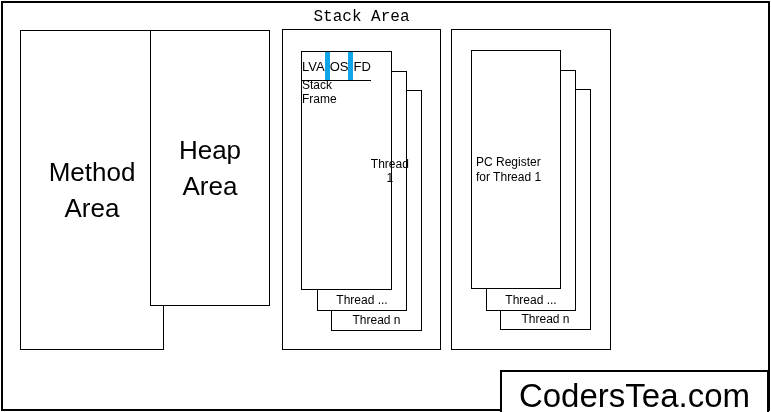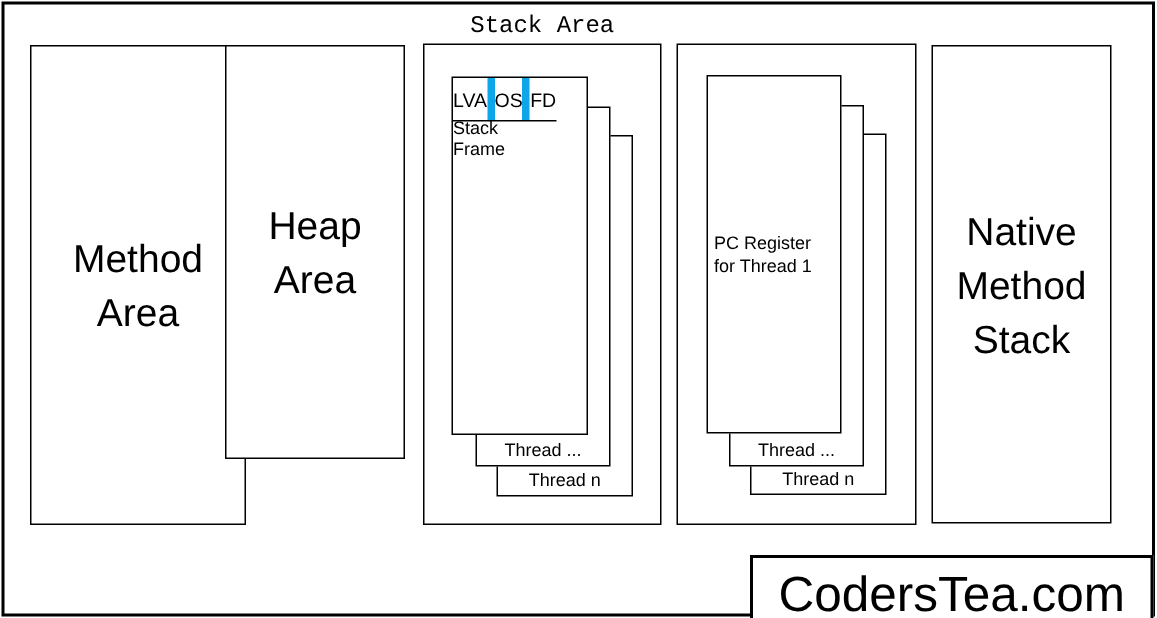--- a/index.html
+++ b/index.html
@@ -134,38 +134,38 @@
       <div class="sec" style="height:59px;">
         <div class="sec-bottom-label">Stack Frame</div>
       </div>
       <div class="sec" style="height:60px;"></div>
       <div class="sec cellrow" style="height:29px;">
         <div class="cell">LVA</div>
         <div class="cell">OS</div>
         <div class="cell">FD</div>
       </div>
       <div class="sec" style="height:60px;"></div>
+      <div class="sec" style="flex:1;">
+        <div class="sec-center-label">Thread 1</div>
+      </div>
     </div>
   </div>
 
   <div class="box" style="left:451px; top:29px; width:160px; height:321px;">
 
     <div class="card z1" style="left:48px; top:59px; width:91px; height:241px;">
       <div class="card-label">Thread n</div>
     </div>
 
     <div class="card z2" style="left:34px; top:40px; width:90px; height:241px;">
       <div class="card-label">Thread ...</div>
     </div>
 
     <div class="card mainstack" style="left:19px; top:20px; width:90px; height:239px;">
       <div class="pc-center-label">PC Register for Thread 1</div>
     </div>
   </div>
 
-  <div class="box bigbox" style="left:621px; top:30px; width:120px; height:319px;">
-    <span>Native Method Stack</span>
-  </div>
 
   <div class="watermark">
     <span>CodersTea.com</span>
   </div>
 </div>
 
 </body></html>

